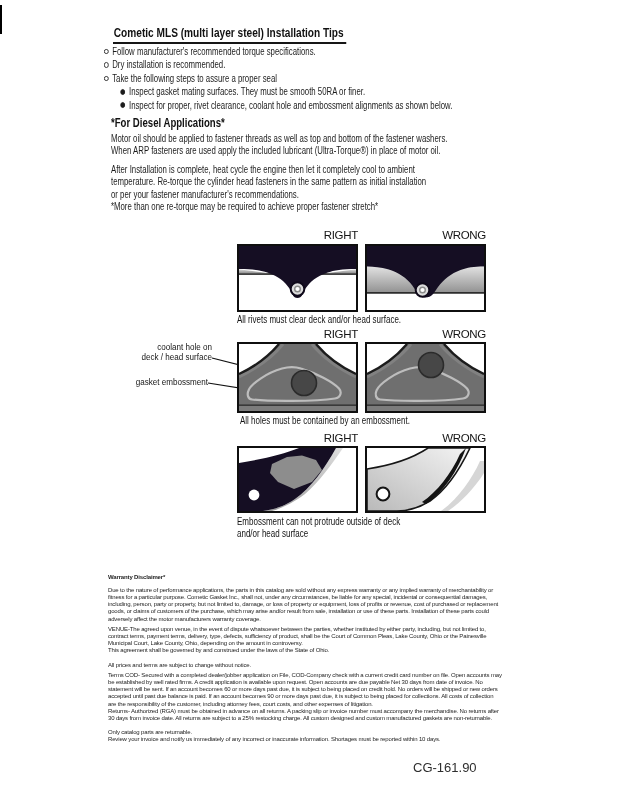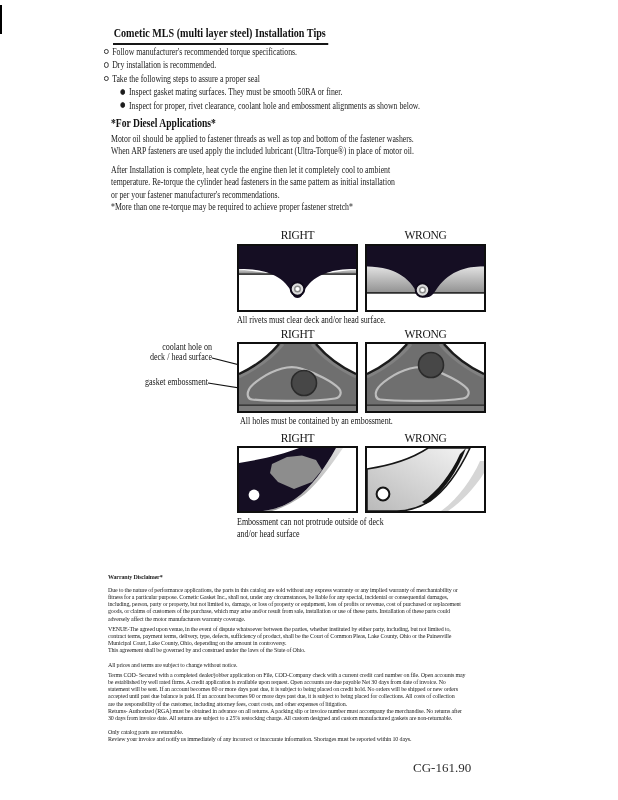--- a/index.html
+++ b/index.html
@@ -1,18 +1,18 @@
 <!DOCTYPE html>
 <html><head>
 <meta charset="utf-8">
 <style>
   html,body { margin:0; padding:0; background:#ffffff; }
   .page {
     position:relative; width:612px; height:800px; background:#fff;
-    font-family:Liberation Serif, serif; color:#1f1f1f; overflow:hidden;
+    font-family:Liberation Sans, sans-serif; color:#1f1f1f; overflow:hidden;
   }
   .edge-mark { position:absolute; left:0; top:5px; width:2px; height:29px; background:#000; }
 
   .title {
     position:absolute; left:113px; top:25px; margin:0;
     font-size:13.5px; font-weight:bold; white-space:nowrap;
     transform:scaleX(0.75); transform-origin:0 0;
     border-bottom:2px solid #161616; padding:0 3px 2px 1px; color:#121212;
   }
 
@@ -29,21 +29,21 @@
   .h2 {
     position:absolute; left:111px; top:116px; font-size:12px; font-weight:bold;
     white-space:nowrap; transform:scaleX(0.8); transform-origin:0 0; color:#121212;
   }
   .para {
     position:absolute; left:111px; width:600px; font-size:10px; line-height:12.4px;
     white-space:pre-line; transform:scaleX(0.78); transform-origin:0 0; color:#1c1c1c;
   }
   #para1 { top:133px; } #para2 { top:164px; } #note { top:201px; }
 
-  .fig-label { position:absolute; width:121px; text-align:center; font-size:11.5px; letter-spacing:-0.3px; color:#151515; }
+  .fig-label { position:absolute; width:121px; text-align:right; font-size:11.5px; letter-spacing:-0.3px; color:#151515; }
   .panel { position:absolute; border:2px solid #0f0f0f; background:#fff; display:block; }
   .caption { position:absolute; font-size:10px; line-height:11.8px; white-space:pre-line;
              transform:scaleX(0.8); transform-origin:0 0; color:#141414; }
 
   .callout { position:absolute; font-size:9.5px; line-height:10.2px; text-align:right;
              white-space:pre-line; color:#161616; transform:scaleX(0.85); transform-origin:100% 0; }
   #callout-coolant { left:104px; width:108px; top:342px; }
   #callout-emboss  { left:100px; width:108px; top:377px; }
   .pointers { position:absolute; left:206px; top:353px; }
 

